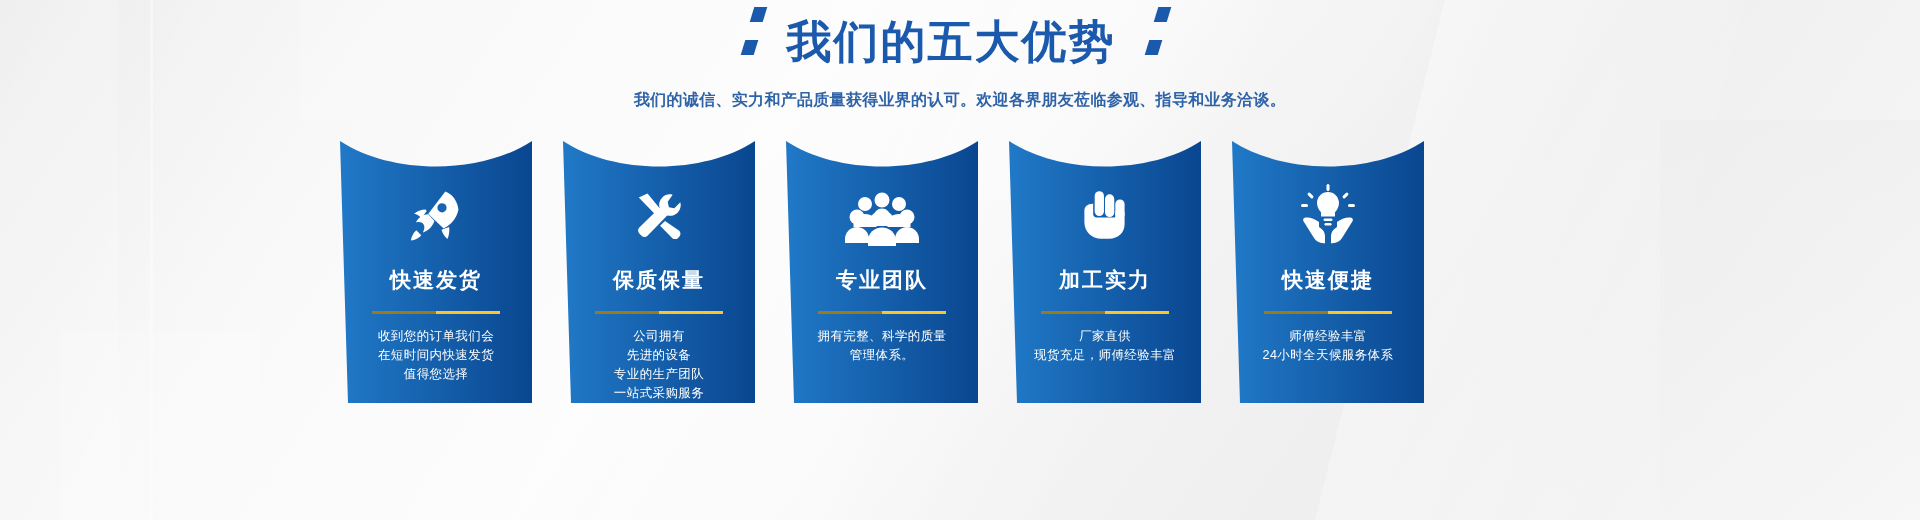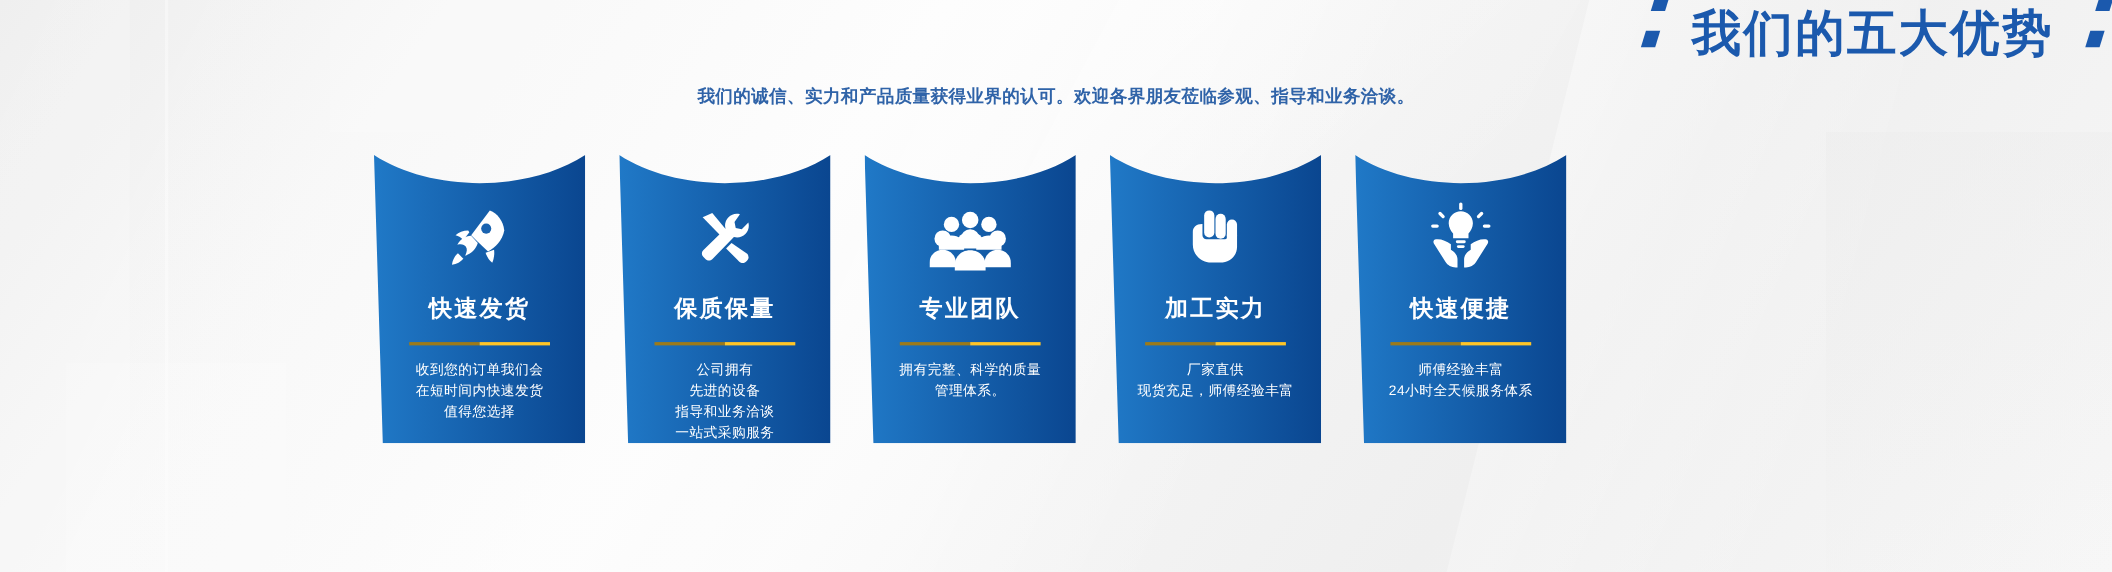--- a/index.html
+++ b/index.html
@@ -13,22 +13,22 @@
     background:
       linear-gradient(115deg, rgba(255,255,255,0) 0%, rgba(255,255,255,.55) 45%, rgba(255,255,255,0) 60%),
       linear-gradient(125deg, #ececec 0%, #f6f6f6 18%, #fbfbfb 38%, #f4f4f4 55%, #efefef 72%, #f7f7f7 100%);
   }
   
   .tex{position:absolute;background:rgba(255,255,255,.55);pointer-events:none;}
   .texd{position:absolute;pointer-events:none;opacity:.5;}
 
   .header{position:absolute;top:0;left:0;width:1920px;text-align:center;}
   .title-row{
-    display:flex;align-items:center;justify-content:flex-end;gap:22px;
-    padding-top:4px;
+    display:flex;align-items:center;justify-content:center;gap:22px;
+    padding-top:16px;
   }
   .deco{display:flex;gap:5px;align-items:center;height:46px;}
   .deco i{
     display:block;width:13px;height:19px;background:#1b59ad;
     transform:skewX(-17deg);
   }
   .deco.left i:nth-child(1){height:15px;margin-top:-12px;}
   .deco.left i:nth-child(2){height:15px;margin-top:14px;margin-left:-18px;}
   .deco.left{flex-direction:column;gap:4px;}
   .deco.right{flex-direction:column;gap:4px;}
@@ -168,21 +168,21 @@
           </svg>
         </div>
         <div class="card-title">保质保量</div>
         <div class="divider">
             <span class="d1"></span>
             <span class="d2"></span>
           </div>
         <div class="card-body">
           <div>公司拥有</div>
           <div>先进的设备</div>
-          <div>指导和业务洽谈</div>
+          <div>专业的生产团队</div>
           <div>一站式采购服务</div>
         </div>
       </div>
     </div>
 
     <div class="card">
       <svg class="card-bg" viewBox="0 0 192 262" preserveAspectRatio="none">
         <defs>
           <linearGradient id="g3" x1="0" y1="0" x2="1" y2="0">
             <stop offset="0%" stop-color="#2079c7"></stop>

